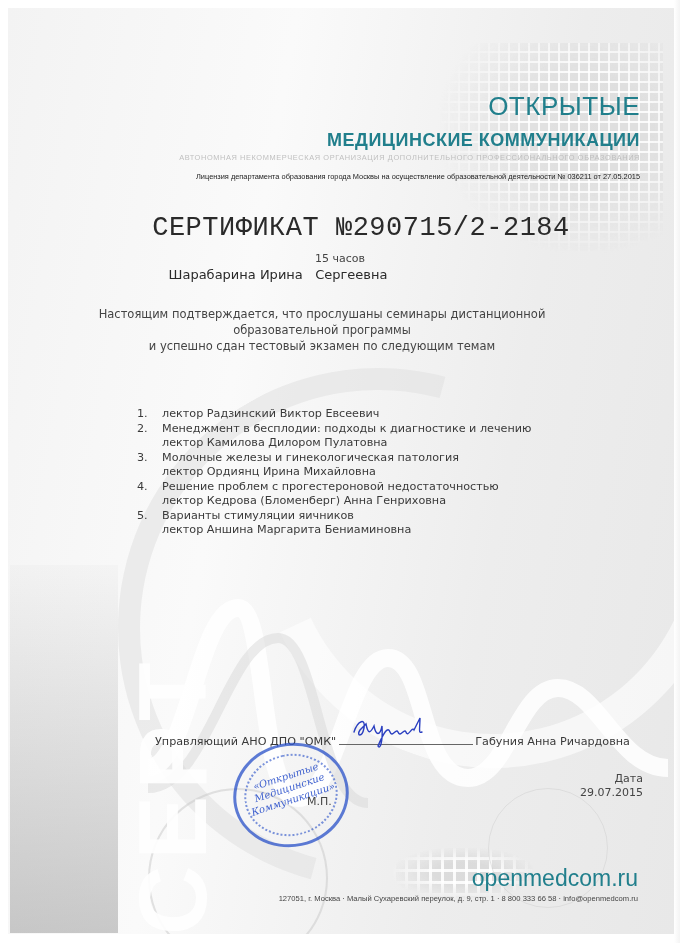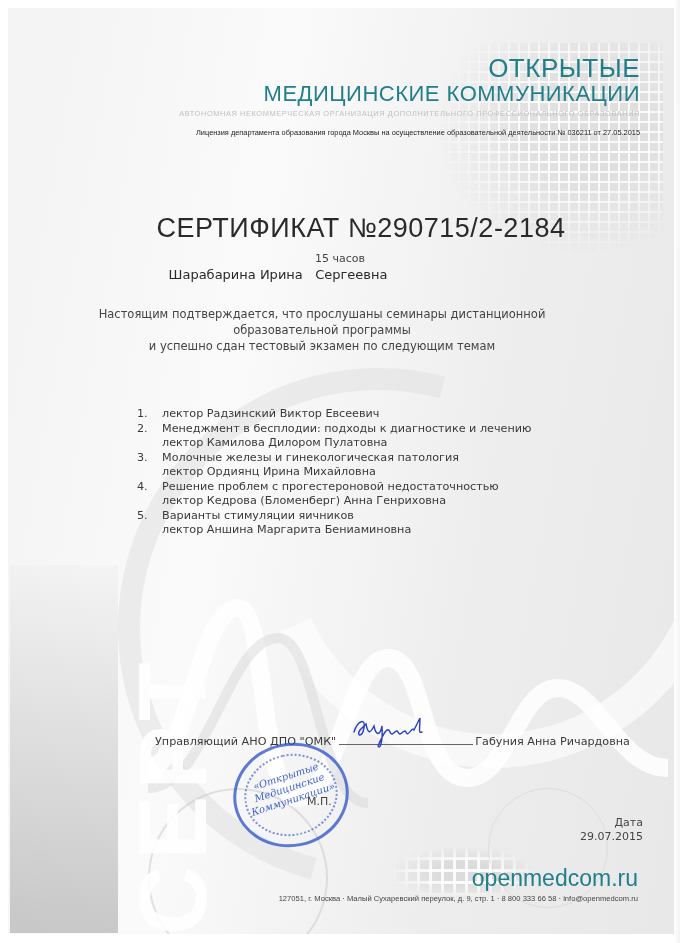--- a/index.html
+++ b/index.html
@@ -63,37 +63,37 @@
       transform-origin: 0 0; transform: rotate(-90deg);
       font-family: "Liberation Sans", sans-serif; font-weight: bold;
       font-size: 96px; letter-spacing: 6px;
       color: #ffffff; opacity: 0.92; white-space: nowrap;
     }
 
     
     .header { position: absolute; right: 40px; top: 55px; text-align: right; }
     .org-line1, .org-line2 {
       font-family: "Liberation Sans", sans-serif; font-weight: normal;
-      color: #217f8c; letter-spacing: 0.5px; line-height: 1;
+      color: #217f8c; letter-spacing: 0.5px; line-height: 1; margin-top: 38px;
     }
     .org-line1 { font-size: 26px; }
-    .org-line2 { font-size: 22px; margin-top: 2px; }
+    .org-line2 { font-size: 18px; margin-top: 12px; font-weight: bold; }
     .org-sub {
       font-size: 7.4px; color: #bfbfbf; letter-spacing: 0.6px; margin-top: 4px;
       font-family: "Liberation Sans", sans-serif;
     }
     .org-license {
       font-size: 7.4px; color: #222; margin-top: 10px;
       font-family: "Liberation Sans", sans-serif;
     }
 
     
     .cert-title {
       position: absolute; left: 0; width: 680px; top: 213px; text-align: center;
-      font-family: Liberation Sans, sans-serif; font-size: 27px; color: #2a2a2a; letter-spacing: 0.5px; padding-left: 42px;
+      font-family: Liberation Mono, monospace; font-size: 27px; color: #2a2a2a; letter-spacing: 0.5px; padding-left: 42px;
     }
     .hours {
       position: absolute; left: 0; width: 680px; top: 252px; text-align: center;
       font-size: 11px; color: #444;
     }
     .recipient {
       position: absolute; left: 0; width: 556px; top: 267px; text-align: center;
       font-size: 13px; color: #2a2a2a; white-space: pre;
     }
     .confirm {
@@ -129,21 +129,21 @@
     .stamp-text {
       position: absolute; left: 0; right: 0; top: 24px; text-align: center;
       font-family: "DejaVu Serif", serif; font-style: italic;
       font-size: 10px; line-height: 12px; color: rgba(30,70,200,0.85);
       transform: rotate(-6deg);
     }
     .mp {
       position: absolute; left: 307px; top: 795px; font-size: 11px; color: #444;
     }
 
-    .date-block { position: absolute; right: 37px; top: 816px; text-align: right; font-size: 11px; color: #444; line-height: 14px; }
+    .date-block { position: absolute; right: 37px; top: 772px; text-align: right; font-size: 11px; color: #444; line-height: 14px; }
 
     
     .site {
       position: absolute; right: 42px; top: 865px;
       font-family: "Liberation Sans", sans-serif; font-size: 23px; color: #217f8c; text-align: right;
     }
     .footer-address {
       position: absolute; right: 42px; top: 894px; font-size: 7.6px; color: #444;
       font-family: "Liberation Sans", sans-serif; white-space: nowrap; margin-left: 31px;
     }

